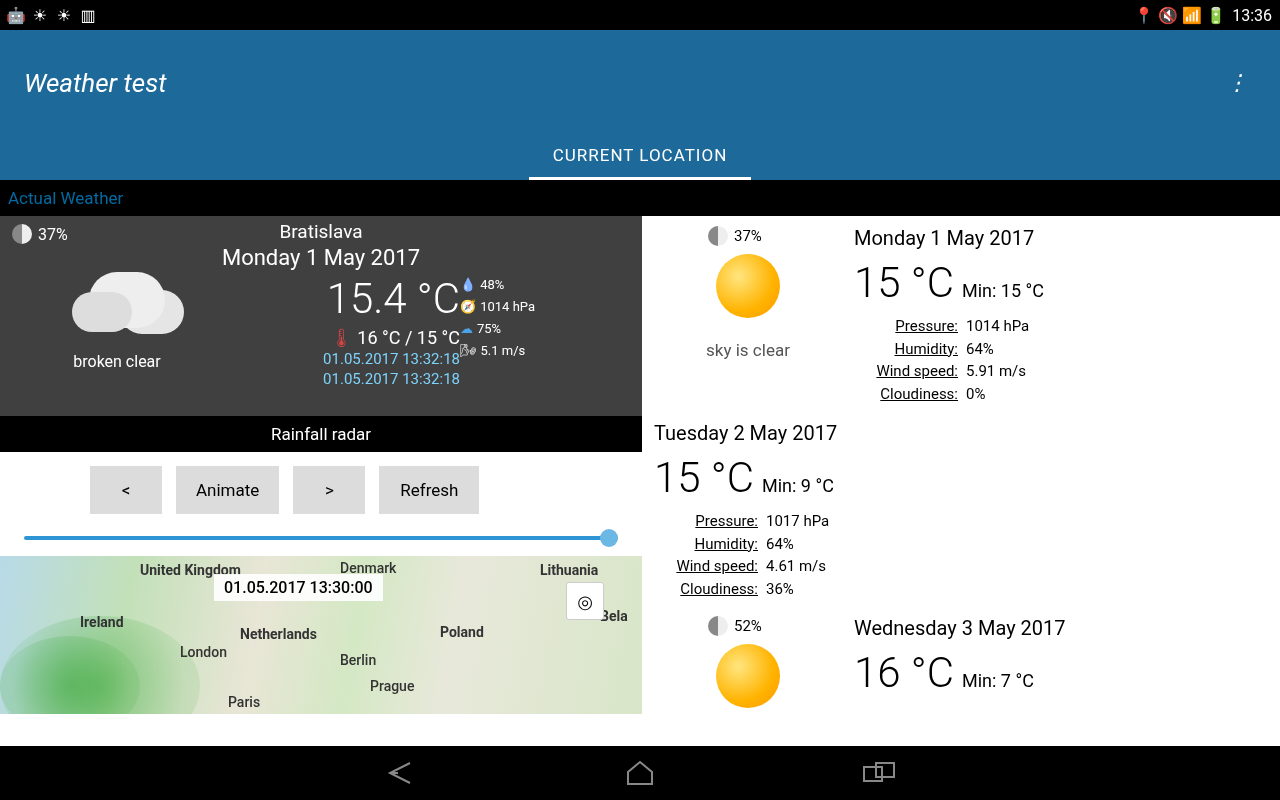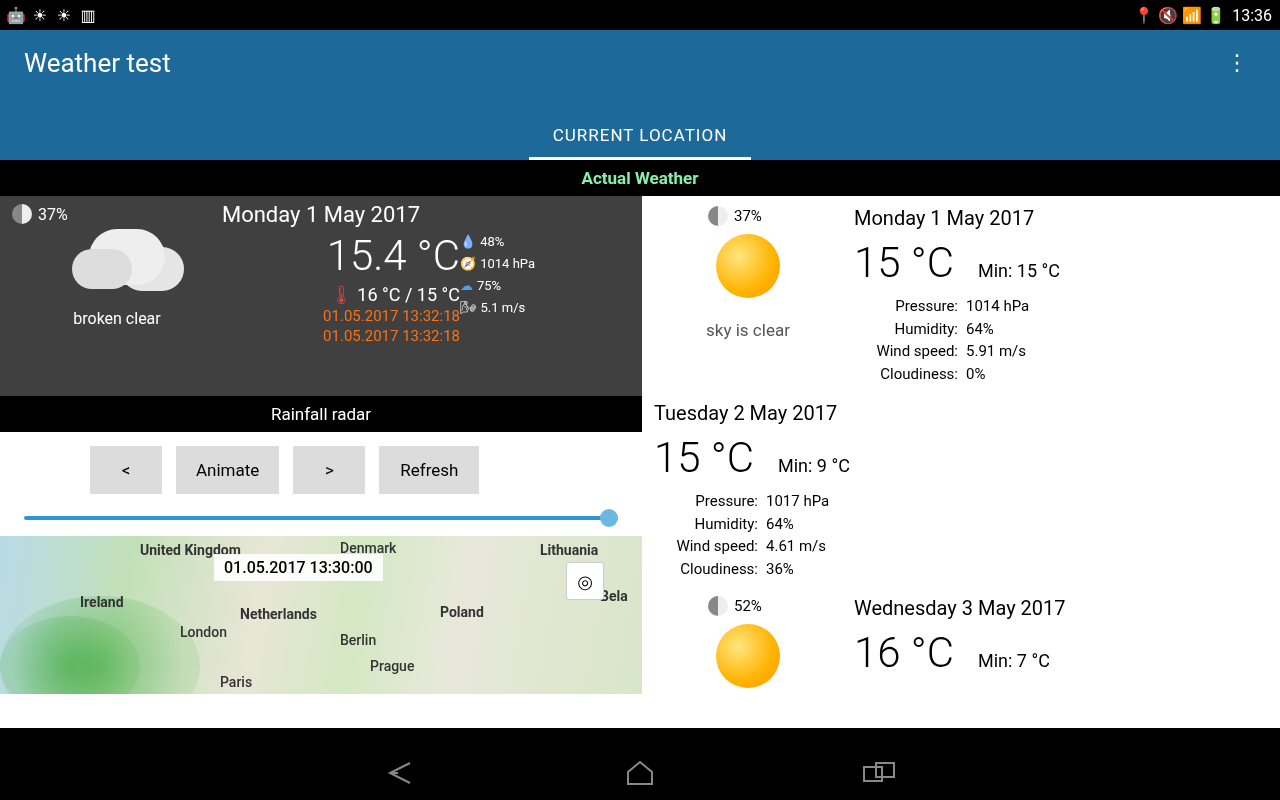--- a/index.html
+++ b/index.html
@@ -6,30 +6,30 @@
 body { width: 1280px; height: 800px; background: #000; overflow: hidden; }
 
 
 .status-bar { height: 30px; background: #000; display: flex; justify-content: space-between; align-items: center; padding: 0 8px; color: #fff; font-size: 16px; }
 .status-left { display: flex; gap: 8px; align-items: center; }
 .status-right { display: flex; gap: 8px; align-items: center; }
 .status-icon { width: 16px; height: 16px; display: inline-flex; justify-content: center; align-items: center; }
 
 
 .app-header { background: #1d6a9a; color: #fff; }
-.header-top { display: flex; justify-content: space-between; align-items: center; padding: 12px 24px 30px; }
+.header-top { display: flex; justify-content: space-between; align-items: center; padding: 32px 24px 30px; font-style: italic; }
 .header-title { font-size: 26px; font-weight: 400; }
 .more-btn { font-size: 22px; cursor: pointer; padding: 8px; }
 .tabs { display: flex; justify-content: center; }
 .tab { padding: 12px 24px; font-size: 17px; letter-spacing: 1px; color: #fff; border-bottom: 3px solid transparent; cursor: pointer; }
 .tab.active { border-bottom-color: #fff; }
 
 
 .section-headers { display: flex; background: #000; }
-.section-header { flex: 1; text-align: center; color: #86efac; padding: 8px; font-size: 17px; font-weight: bold; }
+.section-header { flex: 1; text-align: left; color: #0369a1; padding: 8px; font-size: 17px; }
 
 
 .content { display: flex; height: 532px; }
 .left-col { width: 642px; background: #fff; }
 .right-col { flex: 1; background: #fff; overflow: hidden; }
 
 
 .actual-weather { background: #404040; color: #fff; height: 200px; position: relative; padding: 8px 12px; }
 .moon-row { display: flex; align-items: center; gap: 6px; font-size: 16px; }
 .moon-icon { width: 20px; height: 20px; border-radius: 50%; background: linear-gradient(90deg, #888 50%, #eee 50%); }
@@ -38,21 +38,21 @@
 .date { font-size: 22px; margin-top: 2px; }
 .aw-body { display: flex; align-items: flex-start; margin-top: 4px; padding: 0 20px; }
 .cloud-block { width: 170px; text-align: center; }
 .cloud-icon { width: 110px; height: 60px; margin: 0 auto; position: relative; }
 .cloud-icon::before { content: ''; position: absolute; width: 60px; height: 40px; background: #ddd; border-radius: 30px; top: 18px; left: 10px; box-shadow: 25px -12px 0 8px #eee, 50px 0 0 2px #e5e5e5; }
 .cond-label { font-size: 16px; margin-top: 18px; }
 .temp-block { flex: 1; text-align: right; padding-left: 30px; }
 .temp-main { font-size: 42px; font-weight: 300; }
 .temp-range { font-size: 18px; margin-top: 4px; }
 .therm { color: #d44; }
-.timestamps { color: #f97316; font-size: 15px; margin-top: 2px; }
+.timestamps { color: #7dd3fc; font-size: 15px; margin-top: 2px; }
 .metrics-block { width: 150px; font-size: 13px; line-height: 1.7; }
 .metrics-block span { margin-right: 4px; }
 .m-hum::before { content: '💧'; filter: hue-rotate(30deg); }
 .m-pres::before { content: '🧭'; }
 .m-cloud::before { content: '☁'; color: #4aa3e8; }
 .m-wind::before { content: '🌬'; }
 
 
 .radar-header { background: #000; color: #fff; text-align: center; padding: 8px; font-size: 17px; }
 .radar-controls { display: flex; gap: 14px; padding: 14px 90px; }
@@ -75,26 +75,26 @@
 .fc-moon { display: flex; align-items: center; gap: 6px; font-size: 15px; margin-left: 60px; margin-bottom: 6px; }
 .fc-icon { width: 100px; height: 80px; margin: 0 auto; position: relative; }
 .sun { width: 64px; height: 64px; border-radius: 50%; background: radial-gradient(circle at 35% 35%, #ffe680 0%, #ffb300 60%, #ff9800 100%); margin: 8px auto; }
 .raincloud { position: relative; width: 100px; height: 80px; }
 .raincloud .suns { position: absolute; width: 46px; height: 46px; border-radius: 50%; background: radial-gradient(circle at 35% 35%, #ffe680, #ffb300); top: 8px; right: 16px; }
 .raincloud .cld { position: absolute; width: 48px; height: 30px; background: #d0d0d0; border-radius: 20px; top: 26px; left: 8px; box-shadow: 18px -6px 0 6px #e0e0e0, 36px 2px 0 2px #d8d8d8; }
 .raincloud .rain { position: absolute; top: 58px; left: 28px; color: #5ab; font-size: 12px; letter-spacing: 2px; }
 .fc-cond { font-size: 17px; color: #555; margin-top: 6px; }
 .fc-right { flex: 1; padding-left: 6px; }
 .fc-date { font-size: 20px; margin-bottom: 8px; }
-.fc-temp-row { display: flex; align-items: baseline; gap: 24px; margin-bottom: 8px; }
+.fc-temp-row { display: flex; align-items: baseline; gap: 8px; margin-bottom: 8px; }
 .fc-temp { font-size: 42px; font-weight: 300; }
 .fc-min { font-size: 18px; }
 .fc-details { font-size: 15px; line-height: 1.5; }
 .fc-details div { display: flex; gap: 8px; }
-.fc-details .lbl { width: 104px; text-align: right; }
+.fc-details .lbl { width: 104px; text-align: right; text-decoration: underline; }
 
 
 .nav-bar { position: absolute; bottom: 0; width: 100%; height: 54px; background: #000; display: flex; justify-content: center; align-items: center; gap: 200px; }
 .nav-btn { width: 40px; height: 40px; display: flex; justify-content: center; align-items: center; cursor: pointer; }
 .nav-btn svg { stroke: #888; fill: none; stroke-width: 2; }
 </style>
 </head>
 <body>
 
 <div class="status-bar">
@@ -129,20 +129,21 @@
 
 <div class="content">
 
   <div class="left-col">
     <div class="actual-weather">
       <div class="moon-row">
         <span class="moon-icon"></span>
         <span>37%</span>
       </div>
       <div class="aw-center">
+        <div class="city">Bratislava</div>
         <div class="date">Monday 1 May 2017</div>
       </div>
       <div class="aw-body">
         <div class="cloud-block">
           <div class="cloud-icon"></div>
           <div class="cond-label">broken clear</div>
         </div>
         <div class="temp-block">
           <div class="temp-main">15.4 °C</div>
           <div class="temp-range">
@@ -179,21 +180,21 @@
       <div class="map-label" style="top:6px;left:140px"><b>United Kingdom</b></div>
       <div class="map-label" style="top:58px;left:80px"><b>Ireland</b></div>
       <div class="map-label" style="top:4px;left:340px">Denmark</div>
       <div class="map-label" style="top:6px;left:540px"><b>Lithuania</b></div>
       <div class="map-label" style="top:52px;left:600px"><b>Bela</b></div>
       <div class="map-label" style="top:70px;left:240px"><b>Netherlands</b></div>
       <div class="map-label" style="top:68px;left:440px"><b>Poland</b></div>
       <div class="map-label" style="top:88px;left:180px">London</div>
       <div class="map-label" style="top:96px;left:340px">Berlin</div>
       <div class="map-label" style="top:122px;left:370px">Prague</div>
-      <div class="map-label" style="top:138px;left:220px">Paris</div>
+      <div class="map-label" style="top:138px;left:228px">Paris</div>
       <div class="map-overlay">01.05.2017 13:30:00</div>
       <div class="map-btn">◎</div>
     </div>
   </div>
 
   <div class="right-col">
     <div class="forecast-item">
       <div class="fc-left">
         <div class="fc-moon">
             <span class="moon-icon"></span>

